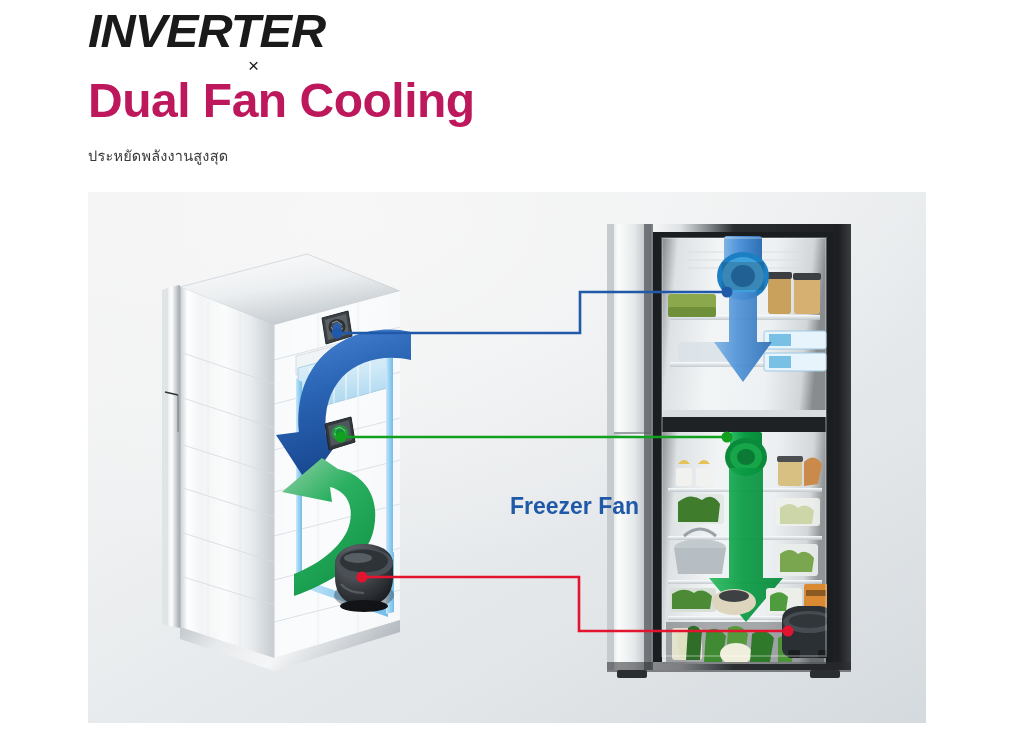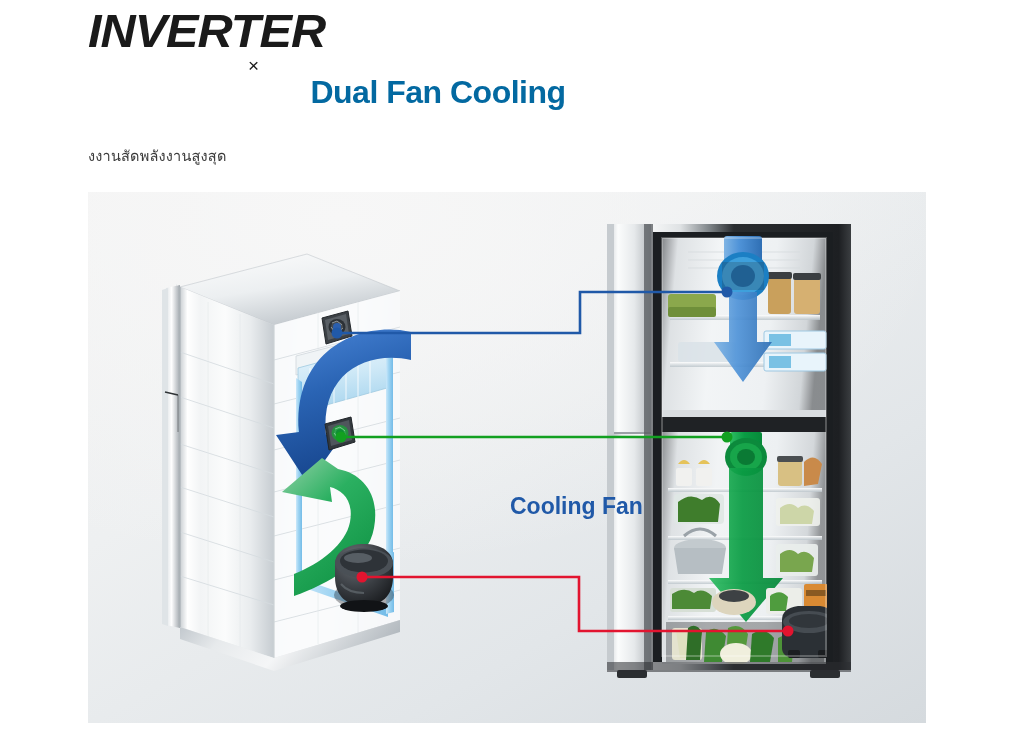--- a/index.html
+++ b/index.html
@@ -19,23 +19,23 @@
     font-family:"Liberation Sans","DejaVu Sans",sans-serif;
     font-size:46px;font-weight:bold;font-style:italic;
     letter-spacing:-1px;color:#1a1a1a;line-height:1.0;
     transform:scaleX(1.06);transform-origin:left center;
   }
   .logo-x{
     font-size:19px;color:#1a1a1a;line-height:1.0;
     margin:2px 0 1px 160px;font-weight:400;
   }
   .logo-line2{
-    font-size:32px;font-weight:bold;color:#0369a1;
+    font-size:48px;font-weight:bold;color:#be185d;
     line-height:1.05;letter-spacing:-0.5px;
-    transform:scaleX(1.0);transform-origin:left center;text-align:center;
+    transform:scaleX(1.0);transform-origin:left center;
   }
   .subtitle{
     position:absolute;left:88px;top:144px;
     font-size:14.5px;color:#3a3a3a;letter-spacing:0.2px;
   }
 
   
   .panel{
     position:absolute;left:88px;top:192px;
     width:838px;height:531px;
@@ -59,21 +59,21 @@
 </head>
 <body>
 
 <div class="page">
 
   <div class="header">
     <div class="logo-line1">INVERTER</div>
     <div class="logo-x">×</div>
     <div class="logo-line2">Dual Fan Cooling</div>
   </div>
-  <div class="subtitle">งงานสัดพลังงานสูงสุด</div>
+  <div class="subtitle">ประหยัดพลังงานสูงสุด</div>
 
   <div class="panel">
 
     <svg class="panel-svg" viewBox="0 0 838 531">
       <defs>
 
         <linearGradient id="chromeFront" x1="0" y1="0" x2="1" y2="0">
           <stop offset="0%" stop-color="#c9ced2"></stop>
           <stop offset="8%" stop-color="#ffffff"></stop>
           <stop offset="22%" stop-color="#f2f4f5"></stop>
@@ -438,21 +438,21 @@
         <circle cx="639" cy="245" r="5.5" fill="#12a020"></circle>
       </g>
 
       <g fill="none">
         <path d="M274,385 L491,385 L491,439 L700,439" stroke="#e2142f" stroke-width="2.6"></path>
         <circle cx="274" cy="385" r="5.5" fill="#e2142f"></circle>
         <circle cx="700" cy="439" r="5.5" fill="#e2142f"></circle>
       </g>
     </svg>
 
-    <div class="label label-freezer">Cooling Fan</div>
+    <div class="label label-freezer">Freezer Fan</div>
 
 
     <div class="label label-comp">
       
       
     </div>
   </div>
 </div>
 
 </body></html>

